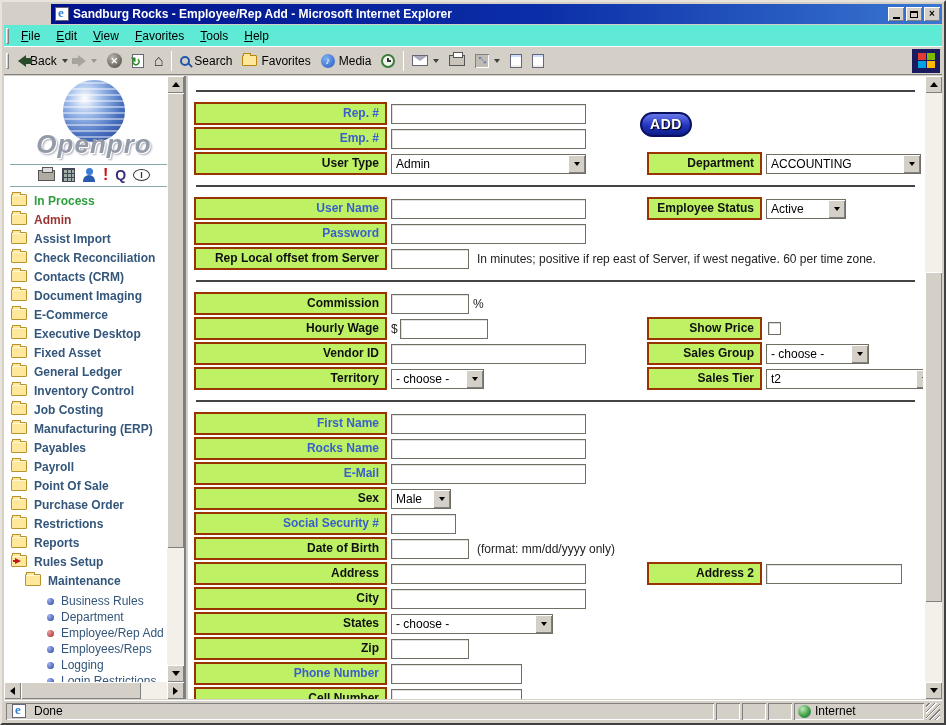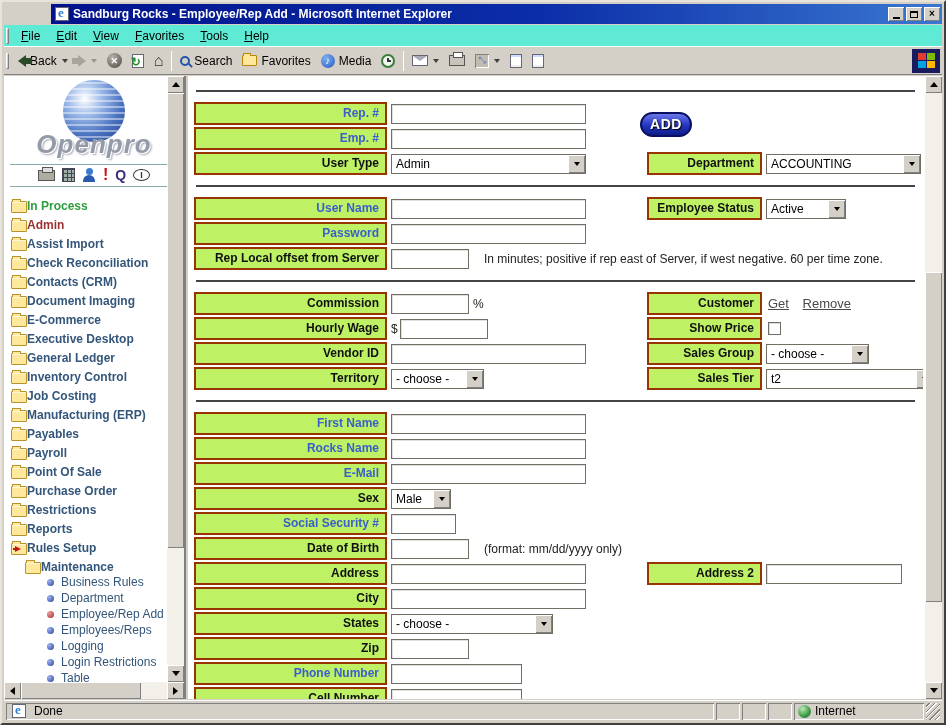--- a/index.html
+++ b/index.html
@@ -130,21 +130,21 @@
     background-size:4px 4px; }
   .person-ic { width:14px; height:14px; position:relative; }
   .person-ic::before { content:""; position:absolute; left:4px; top:0; width:7px; height:7px; border-radius:50%; background:#3a7ad0; }
   .person-ic::after { content:""; position:absolute; left:1px; bottom:0; width:12px; height:7px;
     border-radius:6px 6px 0 0; background:#2a5ab0; }
   .excl-ic { color:#cc1111; font-weight:bold; font-size:16px; line-height:14px; }
   .q-ic { color:#3b2a7a; font-weight:bold; font-size:14px; line-height:14px; }
   .bubble-ic { width:17px; height:12px; border:1px solid #333; border-radius:50%;
     font-size:9px; font-weight:bold; color:#333; display:flex; align-items:center; justify-content:center; }
   .nav { padding:7px 0 0 7px; }
-  .nav-item { display:flex; align-items:flex-end; height:19px; cursor:default; }
+  .nav-item { display:flex; align-items:flex-start; gap:7px; height:19px; cursor:default; }
   .folder { width:16px; height:12px; background:#FFE89C; border:1px solid #B8922A; border-radius:1px;
     position:relative; flex:none; box-shadow:inset 0 1px 0 #FFF6D8; }
   .folder::before { content:""; position:absolute; top:-3px; left:0; width:7px; height:2px;
     background:#FFE89C; border:1px solid #B8922A; border-bottom:none; }
   .folder .red-arrow { position:absolute; left:3px; top:2px; width:0; height:0;
     border-top:3px solid transparent; border-bottom:3px solid transparent; border-left:6px solid #c01818; }
   .folder .red-arrow::before { content:""; position:absolute; left:-8px; top:-1px; width:3px; height:2px; background:#c01818; }
   .nav-label { font-size:12px; font-weight:bold; color:#33567A; white-space:nowrap; }
   .nav-label.green { color:#2E9E3E; }
   .nav-label.red { color:#993333; }
@@ -169,21 +169,21 @@
   .inp { height:20px; border:1px solid #716F64; background:#fff; margin-left:4px;
     font-size:12px; padding:0 3px; box-shadow:inset 1px 1px 0 rgba(0,0,0,.12); }
   .sel { height:20px; border:1px solid #716F64; background:#fff; margin-left:4px;
     display:flex; align-items:stretch; font-size:12px; }
   .sel .sel-val { flex:1; padding:2px 4px; white-space:nowrap; overflow:hidden; }
   .sel .sel-btn { width:17px; background:#D4D0C8; box-shadow:inset 1px 1px 0 #fff, inset -1px -1px 0 #808080;
     display:flex; align-items:center; justify-content:center; flex:none; }
   .sel .sel-btn i { width:0; height:0; border-left:3px solid transparent; border-right:3px solid transparent;
     border-top:4px solid #000; }
   .rpart { position:absolute; left:453px; top:0; display:flex; align-items:center; }
-  .note { font-size:12px; color:#222; margin-left:15px; white-space:nowrap; }
+  .note { font-size:12px; color:#222; margin-left:8px; white-space:nowrap; }
   .sym { font-size:12px; color:#222; margin-left:4px; }
   .linkrow { margin-left:6px; font-size:13px; }
   .glink { color:#4A4A4A; text-decoration:underline; margin-right:10px; }
   .chk { width:13px; height:13px; background:#fff; border:1px solid #716F64; margin-left:6px;
     box-shadow:inset 1px 1px 0 rgba(0,0,0,.15); }
   .add-btn { position:absolute; left:452px; top:36px; width:52px; height:25px; border-radius:13px;
     background:linear-gradient(#6a78e8,#2334c0 55%,#0d1d8a); border:2px solid #0a1060;
     color:#fff; font-weight:bold; font-size:14px; text-align:center; line-height:21px;
     text-shadow:1px 1px 1px #000; letter-spacing:.5px; }
 
@@ -333,20 +333,24 @@
             <span class="folder"></span>
             <span class="nav-label">Document Imaging</span>
           </div>
         <div class="nav-item">
             <span class="folder"></span>
             <span class="nav-label">E-Commerce</span>
           </div>
         <div class="nav-item">
             <span class="folder"></span>
             <span class="nav-label">Executive Desktop</span>
+          </div>
+        <div class="nav-item">
+            <span class="folder"></span>
+            <span class="nav-label">Fixed Asset</span>
           </div>
         <div class="nav-item">
             <span class="folder"></span>
             <span class="nav-label">General Ledger</span>
           </div>
         <div class="nav-item">
             <span class="folder"></span>
             <span class="nav-label">Inventory Control</span>
           </div>
         <div class="nav-item">
@@ -500,27 +504,20 @@
           <input class="inp" style="width: 78px;">
           <span class="note">In minutes; positive if rep east of Server, if west negative. 60 per time zone.</span>
         </div>
 
         <div class="hrule sp"></div>
 
         <div class="row">
           <span class="lbl w-left">Commission</span>
           <input class="inp" style="width: 78px;">
           <span class="sym">%</span>
-          <span class="rpart">
-            <span class="lbl w-right">Customer</span>
-            <span class="linkrow">
-              <a class="glink" href="#">Get</a>
-              <a class="glink" href="#">Remove</a>
-            </span>
-          </span>
         </div>
         <div class="row">
           <span class="lbl w-left">Hourly Wage</span>
           <span class="sym">$</span>
           <input class="inp" style="width: 88px; margin-left: 2px;">
           <span class="rpart">
             <span class="lbl w-right">Show Price</span>
             <span class="chk"></span>
           </span>
         </div>

